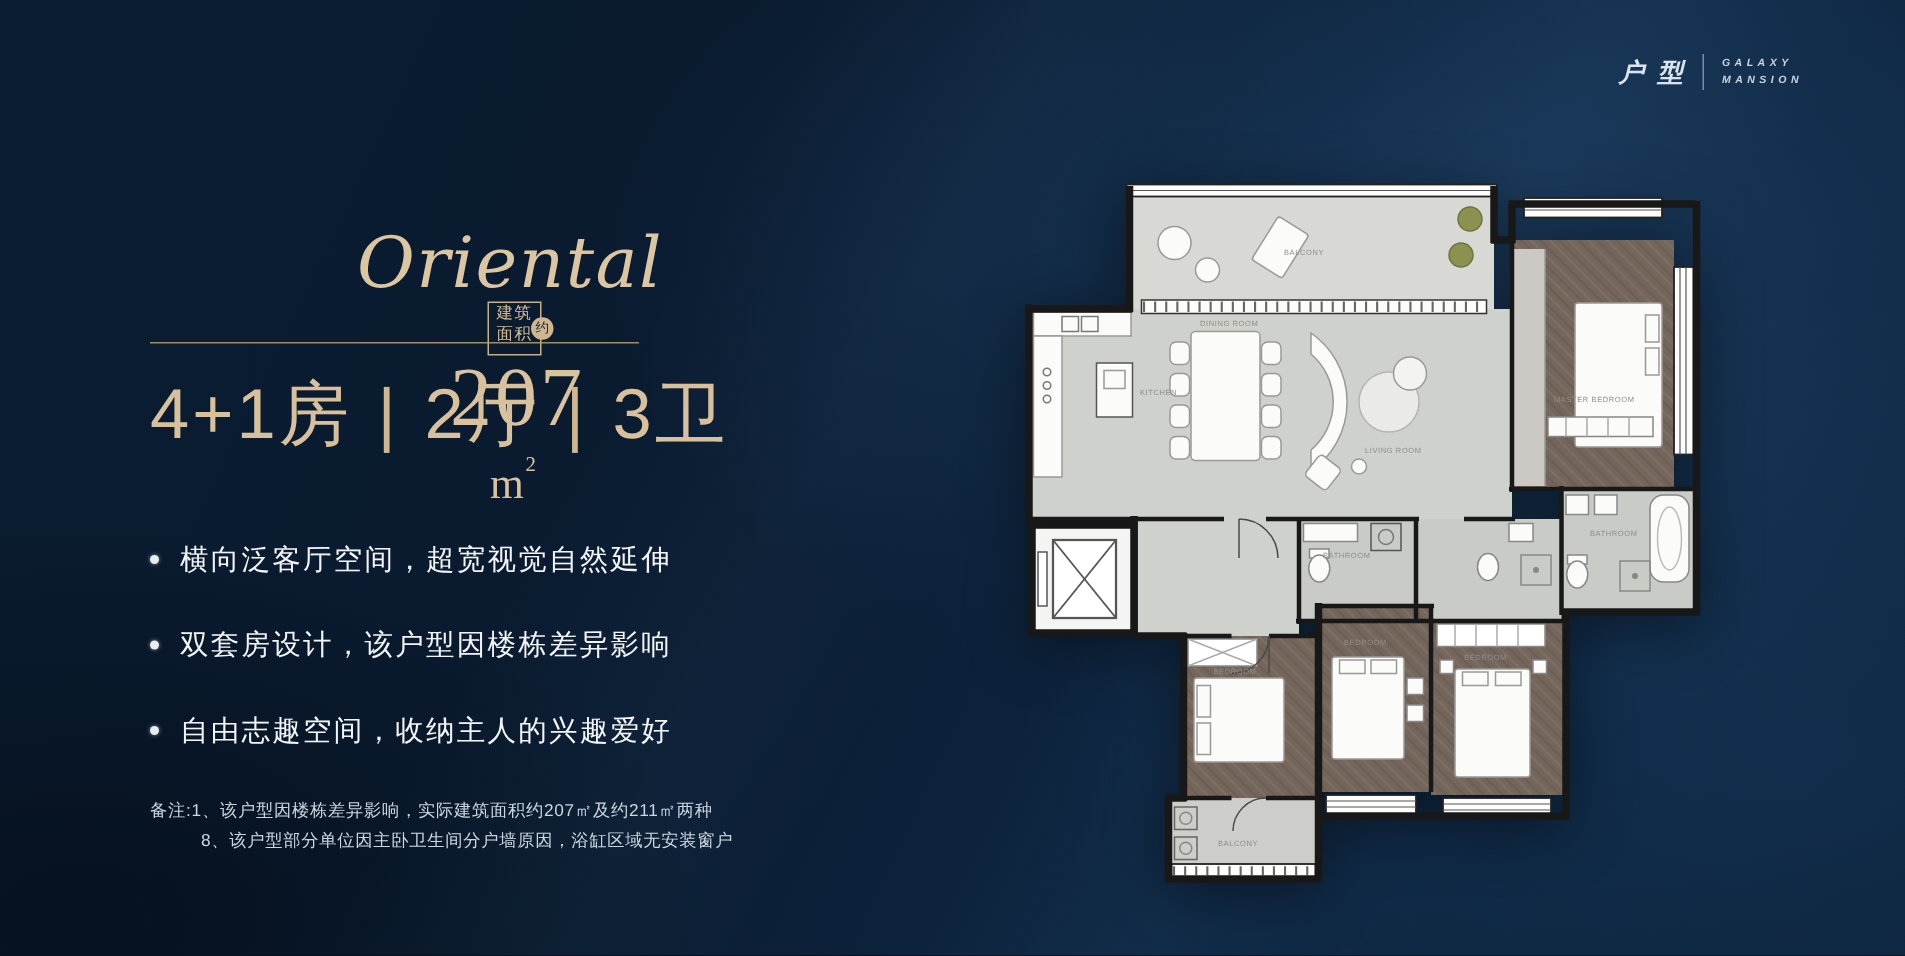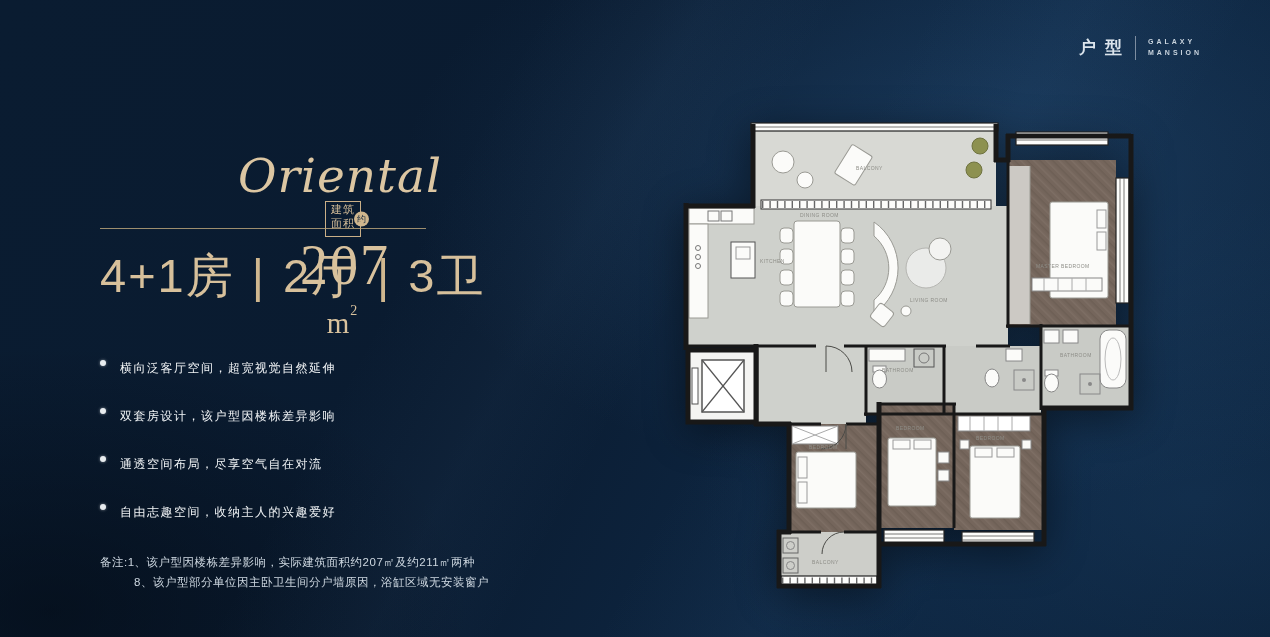--- a/index.html
+++ b/index.html
@@ -12,21 +12,21 @@
       radial-gradient(600px 380px at 4% 96%, rgba(2,8,16,.55), transparent 70%),
       linear-gradient(115deg,#0a1c31 0%,#0a1b30 42%,#0e2743 68%,#0b2038 100%);
   }
   .streaks{
     position:absolute;inset:0;pointer-events:none;
     background:
       linear-gradient(118deg, transparent 34%, rgba(90,140,190,.06) 44%, transparent 52%),
       linear-gradient(118deg, transparent 58%, rgba(90,140,190,.05) 68%, transparent 78%);
   }
   
-  .brand{position:absolute;top:36px;right:68px;display:flex;align-items:flex-start;color:#dbe4ec;}
+  .brand{position:absolute;top:36px;right:68px;display:flex;align-items:center;color:#dbe4ec;font-style:italic;}
   .brand-cat{font-size:17px;letter-spacing:9px;font-weight:600;}
   .brand-sep{width:1px;height:24px;background:#7d8da0;margin:0 12px 0 4px;}
   .brand-name{display:flex;flex-direction:column;font-size:7px;letter-spacing:3px;line-height:1.6;color:#c9d4de;font-weight:700;}
   
   .left{position:absolute;left:100px;top:152px;width:480px;color:#eef2f5;}
   .title-row{display:flex;align-items:center;height:62px;flex-direction:column;}
   .title{
     font-family:"DejaVu Serif","Liberation Serif",serif;font-style:italic;
     font-size:47px;color:#dcc6a2;letter-spacing:1px;line-height:1;
   }
@@ -44,21 +44,21 @@
   .area{
     font-family:Liberation Serif, serif;
     font-size:56px;color:#d9c29d;letter-spacing:2px;margin-left:10px;line-height:1;
   }
   .unit{font-family:"Liberation Serif","DejaVu Serif",serif;color:#d9c29d;font-size:29px;margin:10px 0 0 4px;}
   .unit sup{font-size:14px;vertical-align:18px;margin-left:1px;}
   .divider{margin-top:14px;width:326px;height:1px;background:#b7a279;opacity:.85;}
   .specs{margin-top:16px;font-size:47px;color:#d7c09b;letter-spacing:2px;font-weight:500;white-space:nowrap;}
   .specs .bar{margin:0 17px;font-weight:300;color:#d0b78f;}
   .features{list-style:none;margin:52px 0 0 0;padding:0;}
-  .features li{display:flex;margin-bottom:31px;font-size:12px;letter-spacing:1.5px;color:#f2f5f7;font-family:Liberation Serif, serif;}
+  .features li{display:flex;align-items:center;margin-bottom:31px;font-size:19px;letter-spacing:1.5px;color:#f2f5f7;font-family:Liberation Serif, serif;}
   .features .dot{width:6px;height:6px;border-radius:50%;background:#e8ecef;margin-right:14px;flex:0 0 auto;box-shadow:0 0 3px rgba(255,255,255,.5);}
   .notes{margin-top:24px;font-size:11.5px;color:#cdd7e0;letter-spacing:.5px;line-height:1.75;}
   .notes .n2{padding-left:34px;}
   
   .plan{position:absolute;left:676px;top:118px;filter:drop-shadow(0 8px 20px rgba(0,0,0,.45));}
   .plan text{font-family:"Liberation Sans","DejaVu Sans",sans-serif;fill:#8e8e88;font-size:5px;letter-spacing:.4px;}
 </style>
 </head>
 <body>
 
@@ -92,24 +92,20 @@
       <span>4+1房</span><span class="bar">|</span><span>2厅</span><span class="bar">|</span><span>3卫</span>
     </div>
     <ul class="features">
       <li>
           <span class="dot"></span>
           <span>横向泛客厅空间，超宽视觉自然延伸</span>
         </li>
       <li>
           <span class="dot"></span>
           <span>双套房设计，该户型因楼栋差异影响</span>
-        </li>
-      <li>
-          <span class="dot"></span>
-          <span>通透空间布局，尽享空气自在对流</span>
         </li>
       <li>
           <span class="dot"></span>
           <span>自由志趣空间，收纳主人的兴趣爱好</span>
         </li>
     </ul>
     <div class="notes">
       <div>备注:1、该户型因楼栋差异影响，实际建筑面积约207㎡及约211㎡两种</div>
       <div class="n2">8、该户型部分单位因主卧卫生间分户墙原因，浴缸区域无安装窗户</div>
     </div>

